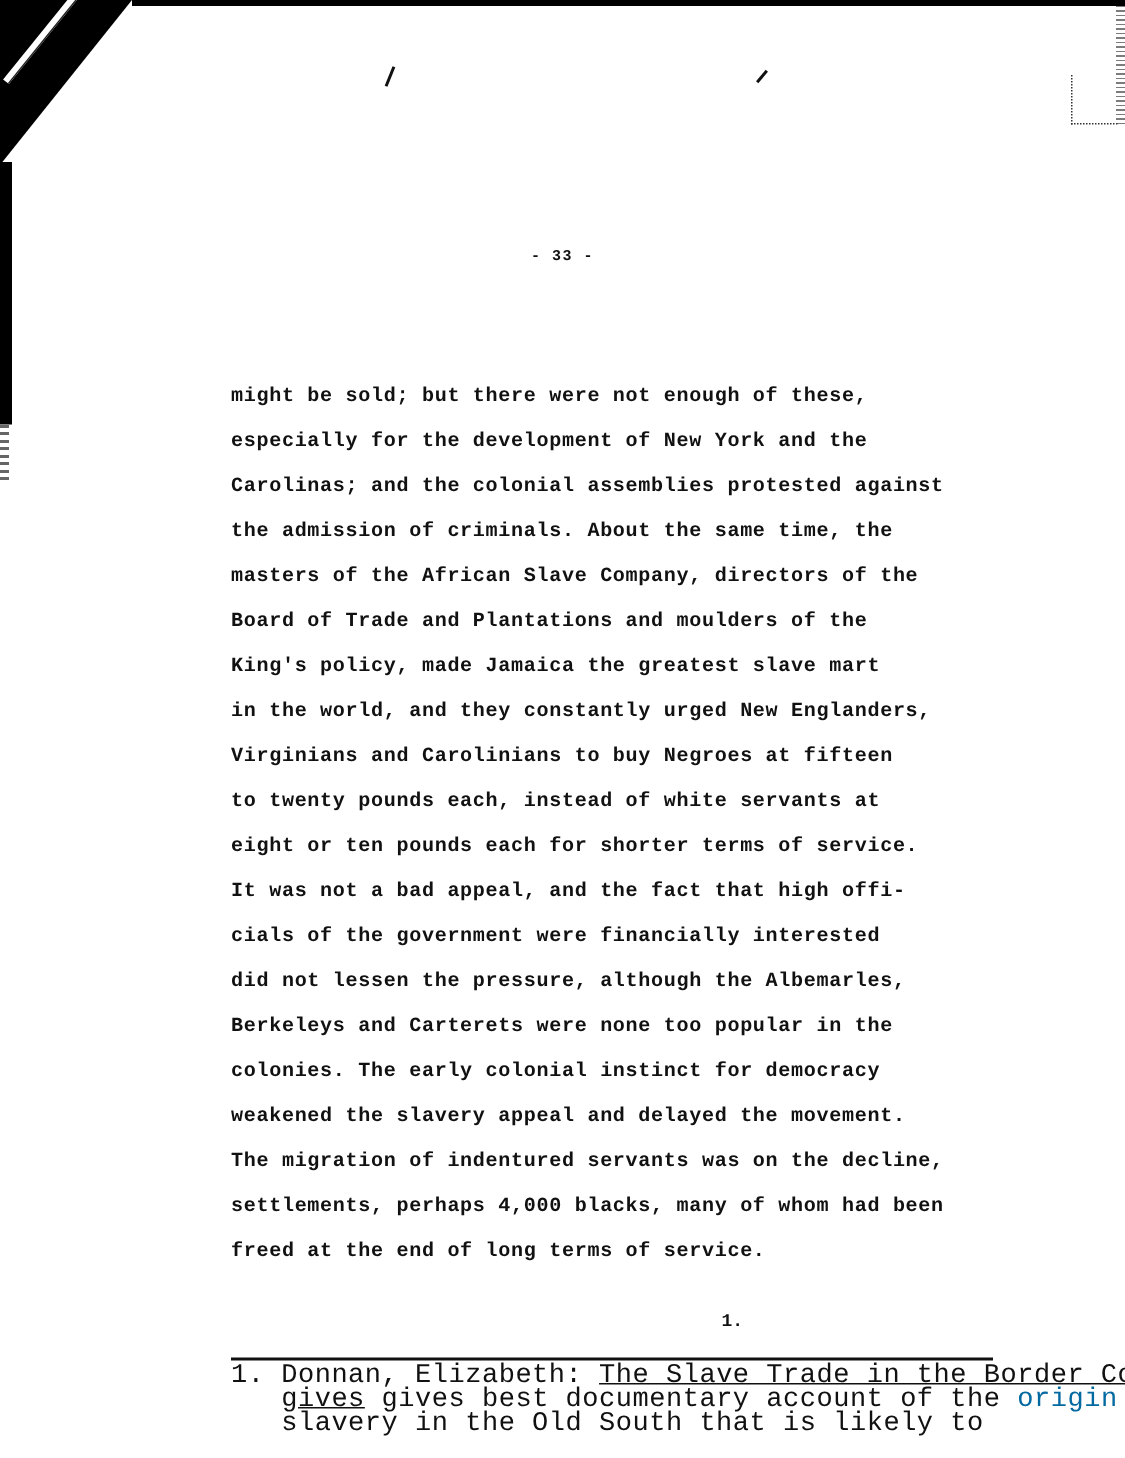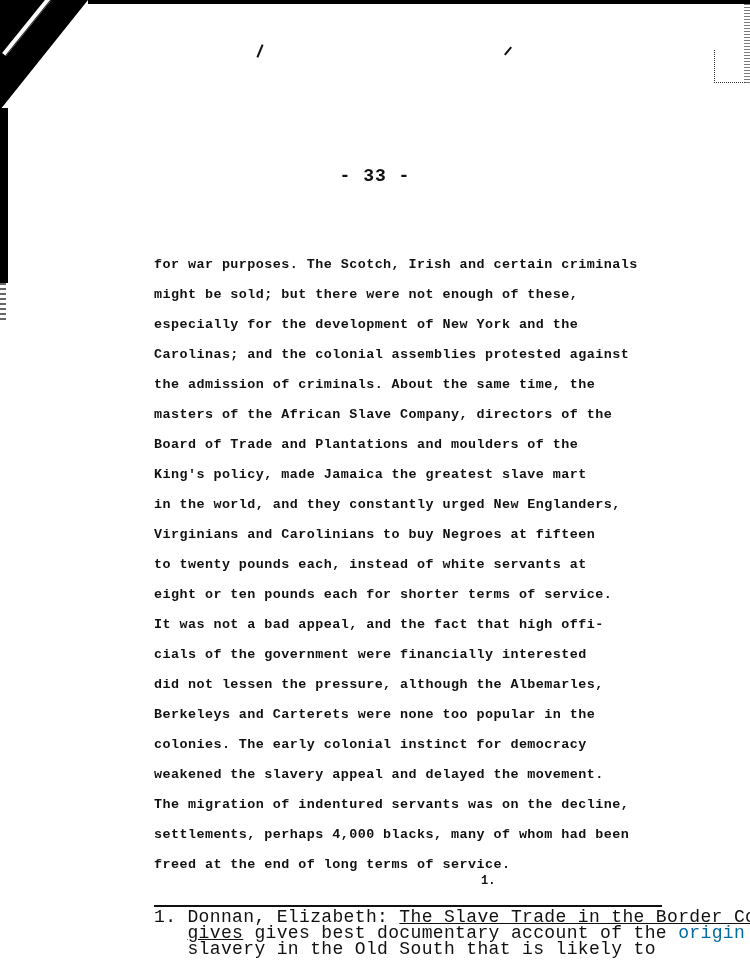--- a/index.html
+++ b/index.html
@@ -87,21 +87,21 @@
     }
     .tick-1 { left: 259px; top: 44px; }
     .tick-2 { left: 507px; top: 46px; transform: rotate(40deg); height: 10px; }
 
     .page-number {
       position: absolute;
       left: 0;
       width: 750px;
       top: 166px;
       text-align: center;
-      font-size: 18px;
+      font-size: 10px;
       font-weight: bold;
       letter-spacing: 1px;
     }
 
     .body-text {
       position: absolute;
       left: 154px;
       top: 254px;
       width: 520px;
       margin: 0;
@@ -164,21 +164,20 @@
 <div class="scan-left-edge"></div>
 <div class="scan-left-fade"></div>
 <div class="scan-right-marks"></div>
 <div class="scan-right-bracket"></div>
 <div class="tick-mark tick-1"></div>
 <div class="tick-mark tick-2"></div>
 
 <div class="page-number">- 33 -</div>
 
 <ol class="body-text">
-  <li class="body-line">for war purposes. The Scotch, Irish and certain criminals</li>
   <li class="body-line">might be sold; but there were not enough of these,</li>
   <li class="body-line">especially for the development of New York and the</li>
   <li class="body-line">Carolinas; and the colonial assemblies protested against</li>
   <li class="body-line">the admission of criminals. About the same time, the</li>
   <li class="body-line">masters of the African Slave Company, directors of the</li>
   <li class="body-line">Board of Trade and Plantations and moulders of the</li>
   <li class="body-line">King's policy, made Jamaica the greatest slave mart</li>
   <li class="body-line">in the world, and they constantly urged New Englanders,</li>
   <li class="body-line">Virginians and Carolinians to buy Negroes at fifteen</li>
   <li class="body-line">to twenty pounds each, instead of white servants at</li>

